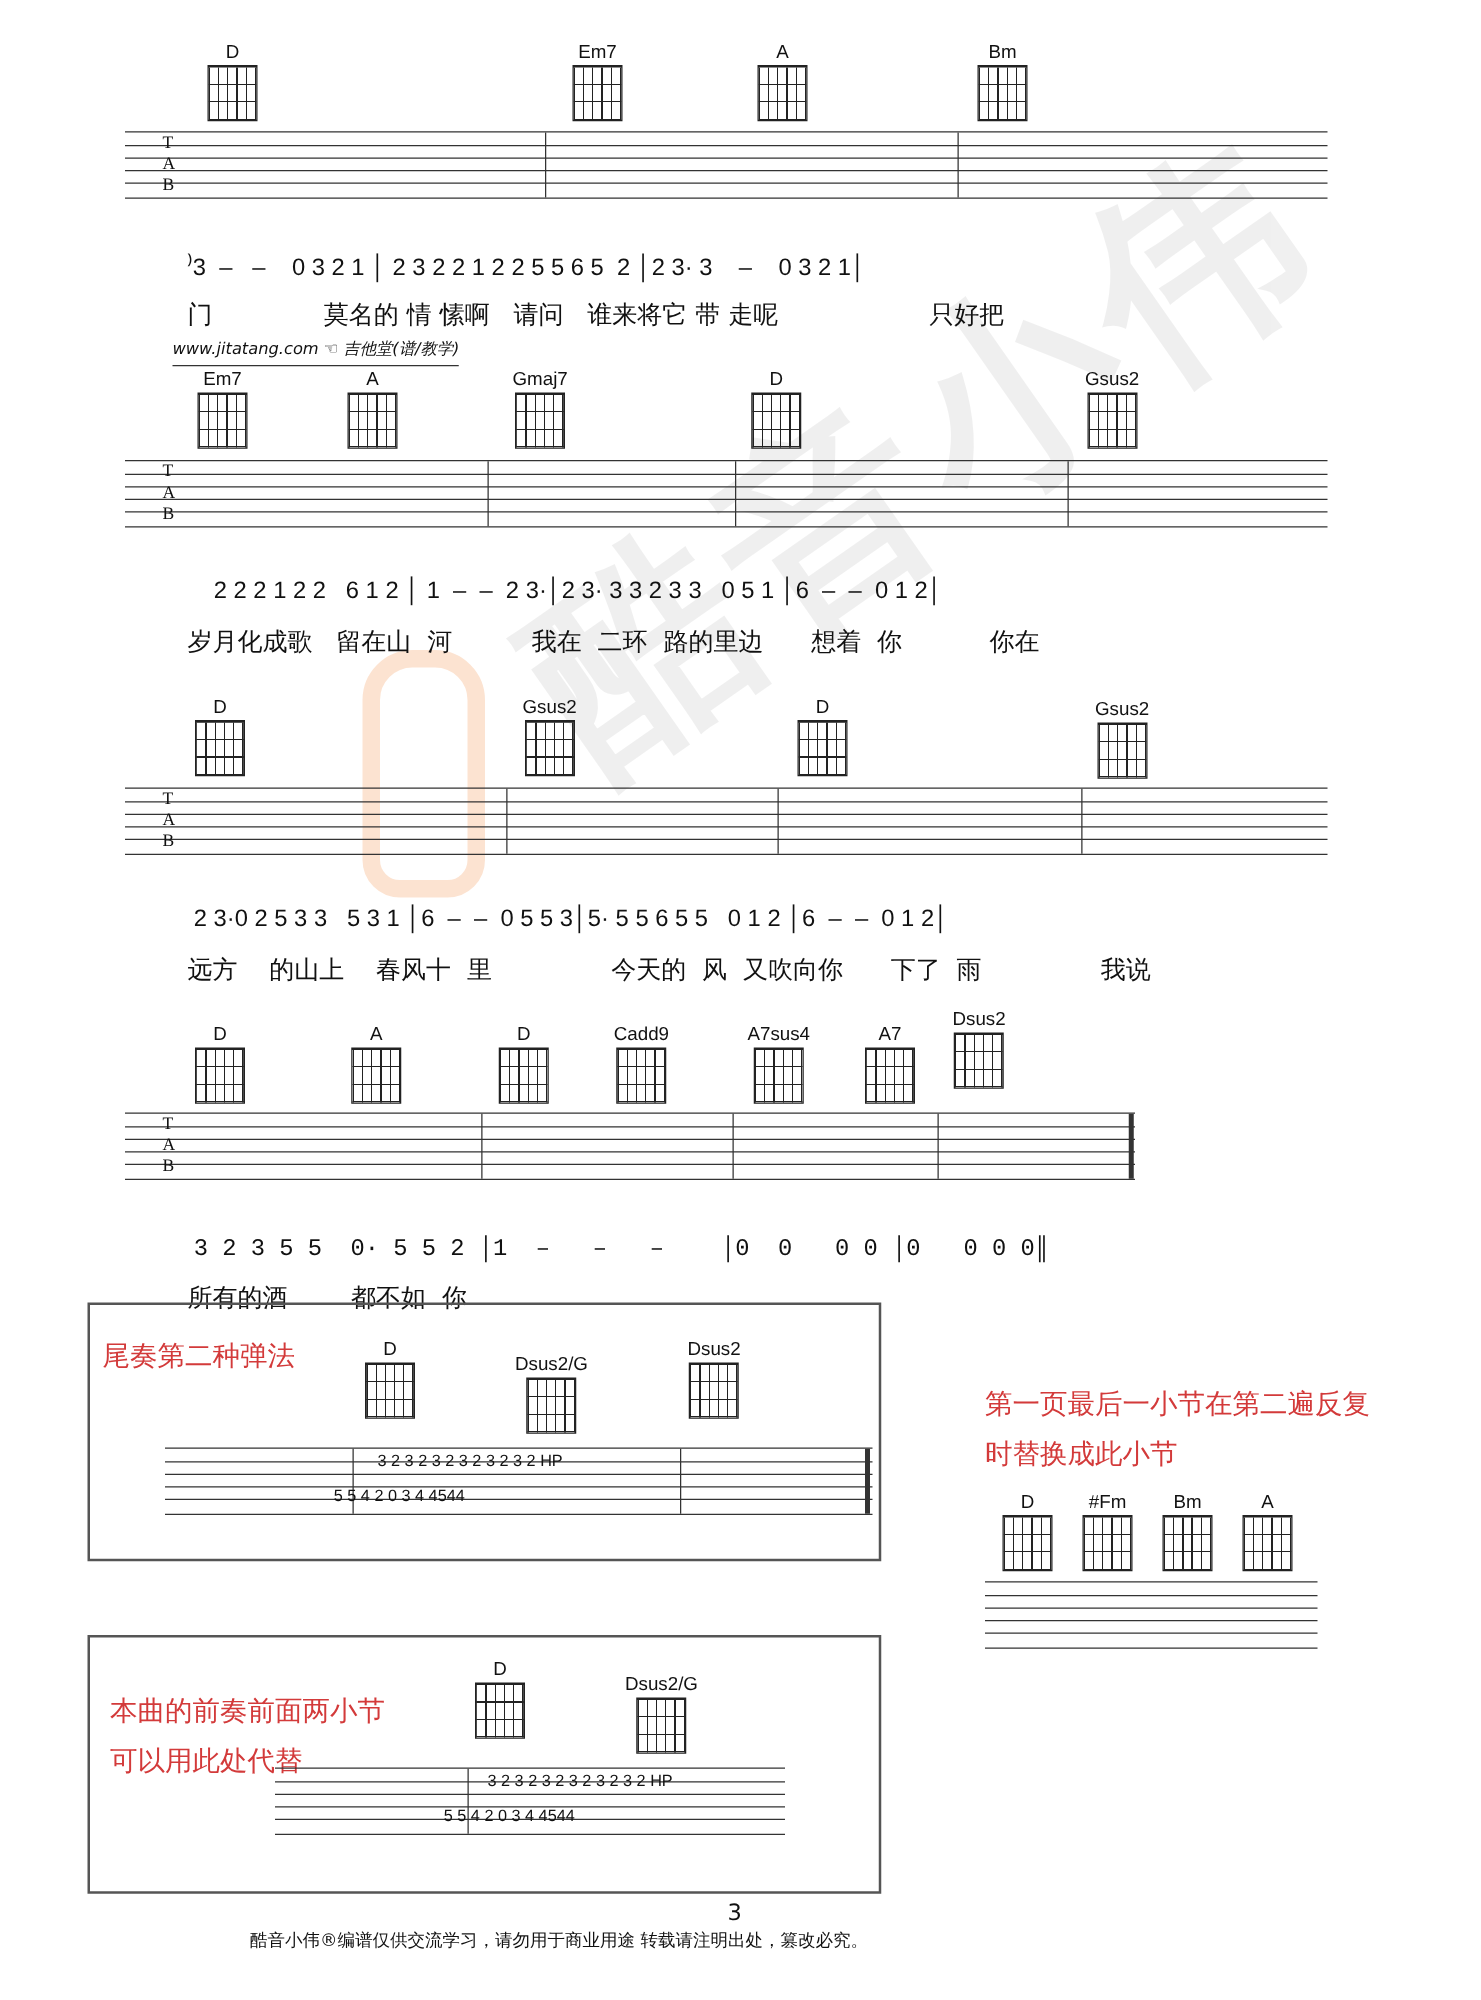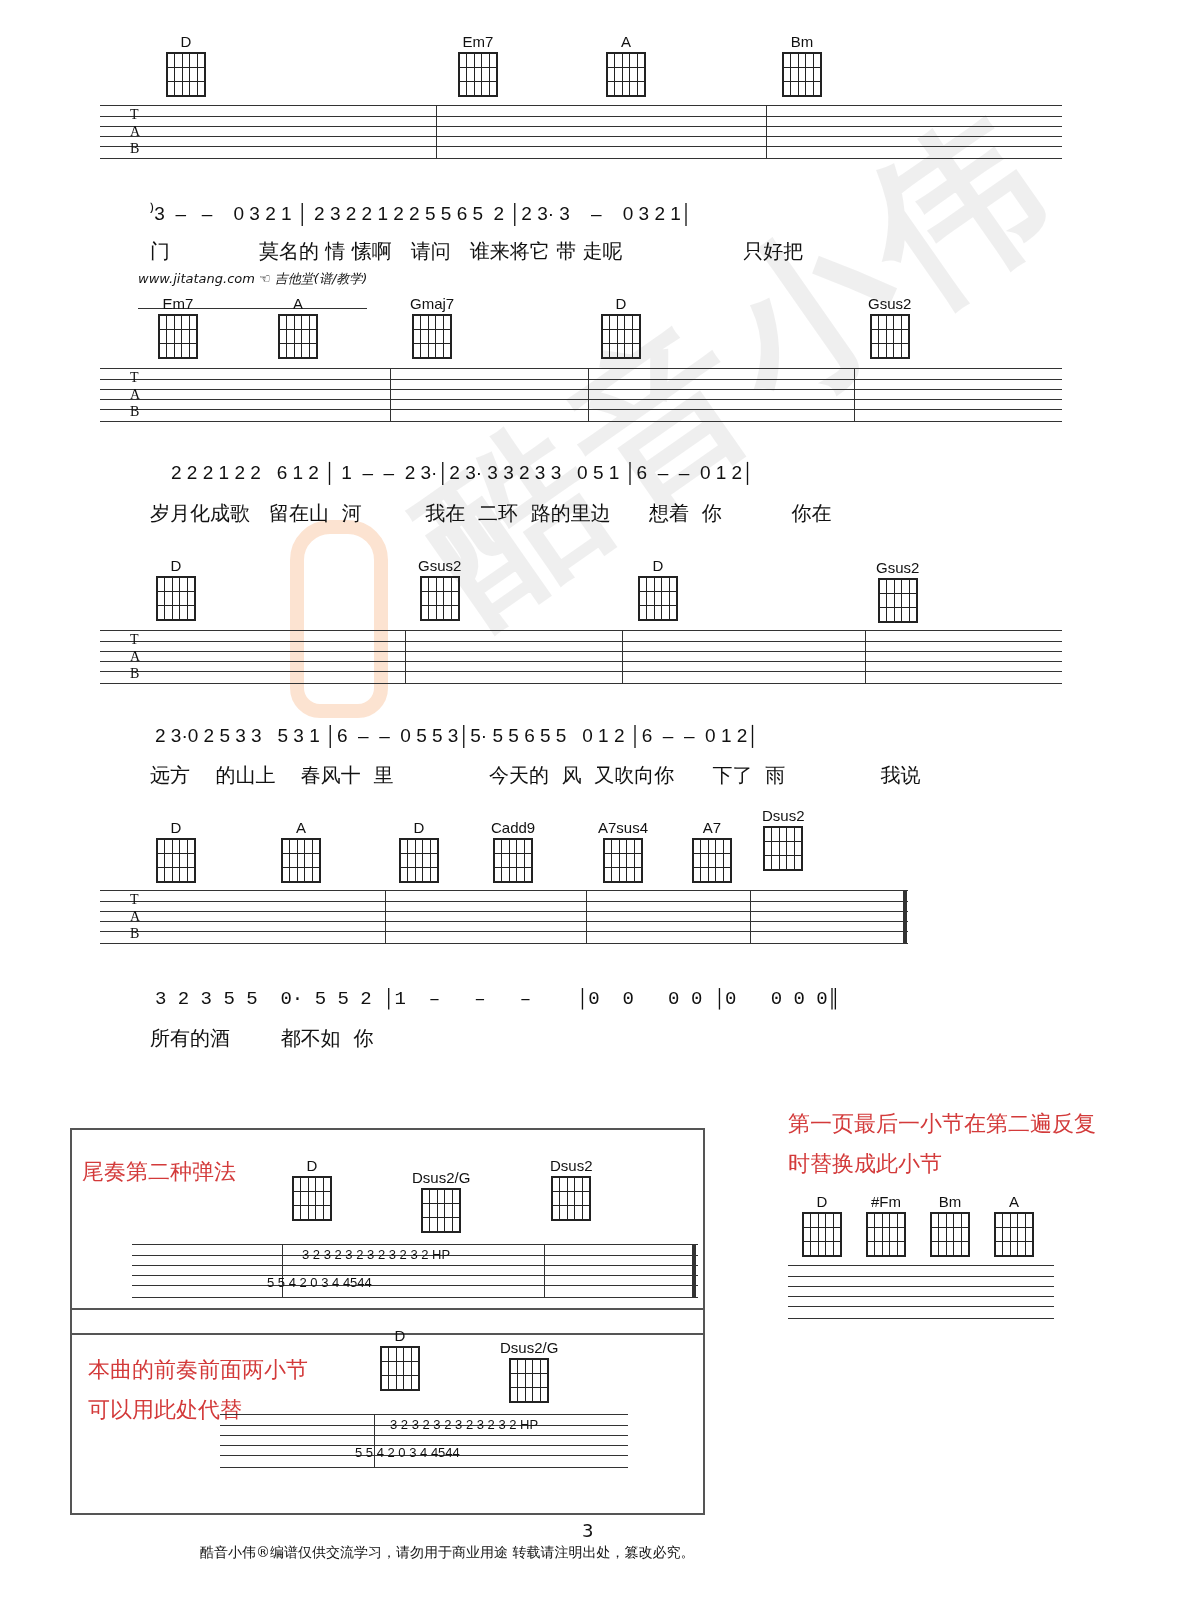--- a/index.html
+++ b/index.html
@@ -12,21 +12,21 @@
   .chord-grid{width:38px;height:42px;margin:2px auto 0;border:1px solid #222;border-top:2px solid #222;
     background:
       repeating-linear-gradient(90deg,#222 0 1px,transparent 1px 7.4px),
       repeating-linear-gradient(180deg,transparent 0 13px,#222 13px 14px);}
   .staff{position:absolute;border-top:1px solid #333;border-bottom:1px solid #333;}
   .staff-line{position:absolute;left:0;right:0;height:1px;background:#333;}
   .tab-label{position:absolute;font-family:"Liberation Serif",serif;font-size:14px;line-height:14px;}
   .barline{position:absolute;top:0;bottom:0;width:1px;background:#333;}
   .numline{position:absolute;font-family:"Liberation Sans",sans-serif;font-size:19px;white-space:pre;letter-spacing:0px;}
   .lyric{position:absolute;font-size:20px;white-space:pre;font-family:"DejaVu Sans",sans-serif;}
-  .site{position:absolute;font-size:13px;font-style:italic;border-bottom:1px solid #333;padding-bottom:20px;}
+  .site{position:absolute;font-size:13px;font-style:italic;border-bottom:1px solid #333;padding-bottom:4px;}
   .box{position:absolute;border:2px solid #555;}
   .red{color:#d33a3a;font-size:22px;line-height:40px;font-family:"DejaVu Sans",sans-serif;}
   .footer{position:absolute;font-size:14px;white-space:nowrap;}
   .pageno{position:absolute;font-size:18px;}
   .tabnum{position:absolute;font-size:13px;font-family:"Liberation Sans",sans-serif;}
 </style>
 </head>
 <body>
 
 <div class="watermark">酷音小伟</div>
@@ -166,21 +166,21 @@
     <div class="tab-label" style="left:30px;top:19px">A</div>
     <div class="tab-label" style="left:30px;top:36px">B</div>
   <div class="barline" style="left:285px"></div>
     <div class="barline" style="left:486px"></div>
     <div class="barline" style="left:650px"></div>
     <div class="barline" style="left:803px;width:4px"></div>
 </div>
 <div class="numline" style="left:155px;top:988px;font-family:Liberation Mono, monospace;">3 2 3 5 5  0· 5 5 2 │1  –   –   –    │0  0   0 0 │0   0 0 0║</div>
 <div class="lyric" style="left:150px;top:1025px;">所有的酒        都不如  你</div>
 
-<div class="box" style="left:70px;top:1128px;width:631px;height:203px;">
+<div class="box" style="left:70px;top:1042px;width:631px;height:203px;">
   <div class="red abs" style="left:10px;top:22px;">尾奏第二种弹法</div>
   <div class="chord" style="left:220px;top:28px;">
       <div class="chord-name">D</div>
       <div class="chord-grid"></div>
     </div>
   <div class="chord" style="left:340px;top:40px;">
       <div class="chord-name">Dsus2/G</div>
       <div class="chord-grid"></div>
     </div>
   <div class="chord" style="left:478px;top:28px;">

